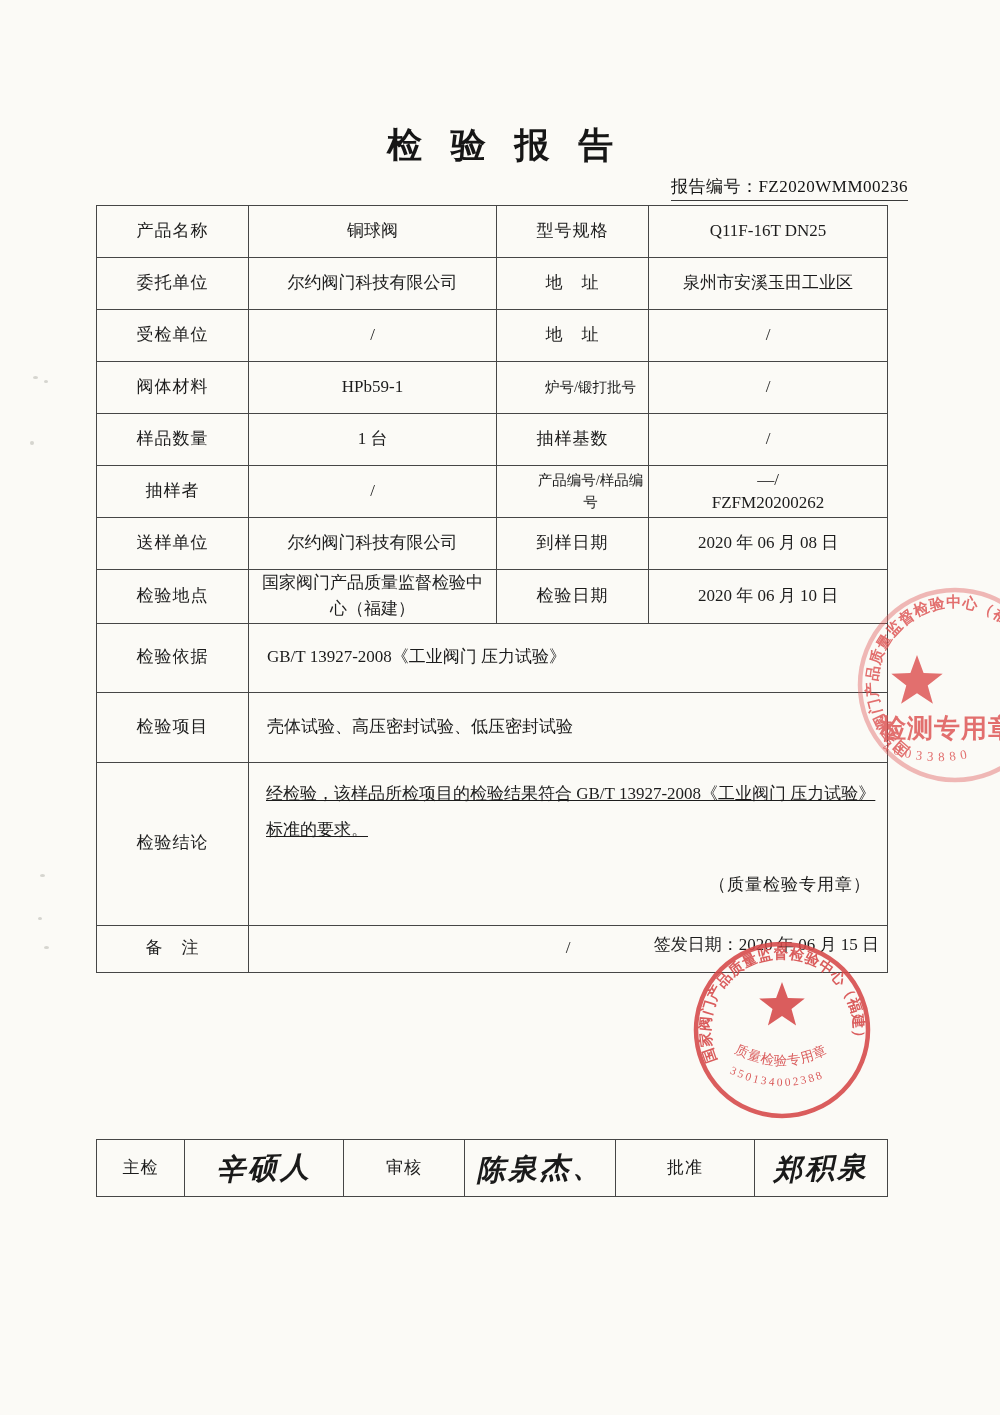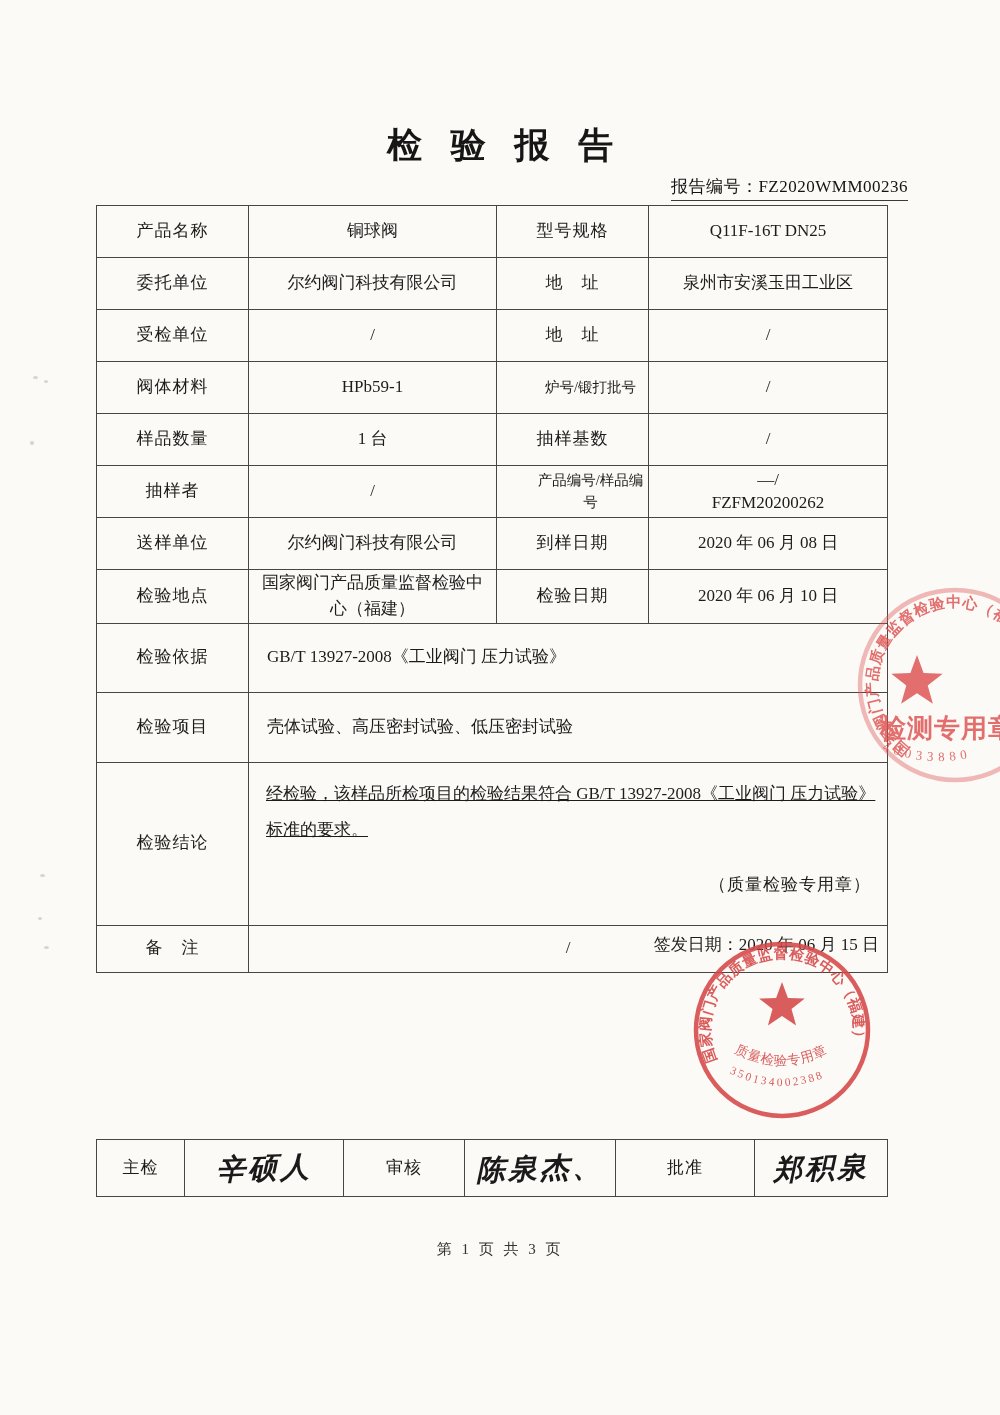--- a/index.html
+++ b/index.html
@@ -156,21 +156,20 @@
       <td class="lbl">主检</td>
       <td class="name"><span>辛硕人</span></td>
       <td class="lbl">审核</td>
       <td class="name"><span>陈泉杰、</span></td>
       <td class="lbl">批准</td>
       <td class="name"><span>郑积泉</span></td>
     </tr>
   </tbody>
     </table>
 
-  <div class="footer">第 1 页 共 3 页</div>
 
   <svg class="stamp stamp1" width="220" height="220" viewBox="0 0 220 220">
     <defs>
       <path id="arc1" d="M 44.75 140.43 A 72 72 0 1 1 175.25 140.43" fill="none"></path>
       <path id="arc1b" d="M 62 132 Q 110 158 158 132" fill="none"></path>
       <path id="arc1c" d="M 52 150 Q 110 182 168 150" fill="none"></path>
     </defs>
     <circle cx="110" cy="110" r="86" fill="none" stroke="#d64848" stroke-width="4.5"></circle>
     <text font-size="14.5" letter-spacing="0.6" font-weight="bold" fill="#d64848">
       <textPath href="#arc1">国家阀门产品质量监督检验中心（福建）</textPath>

